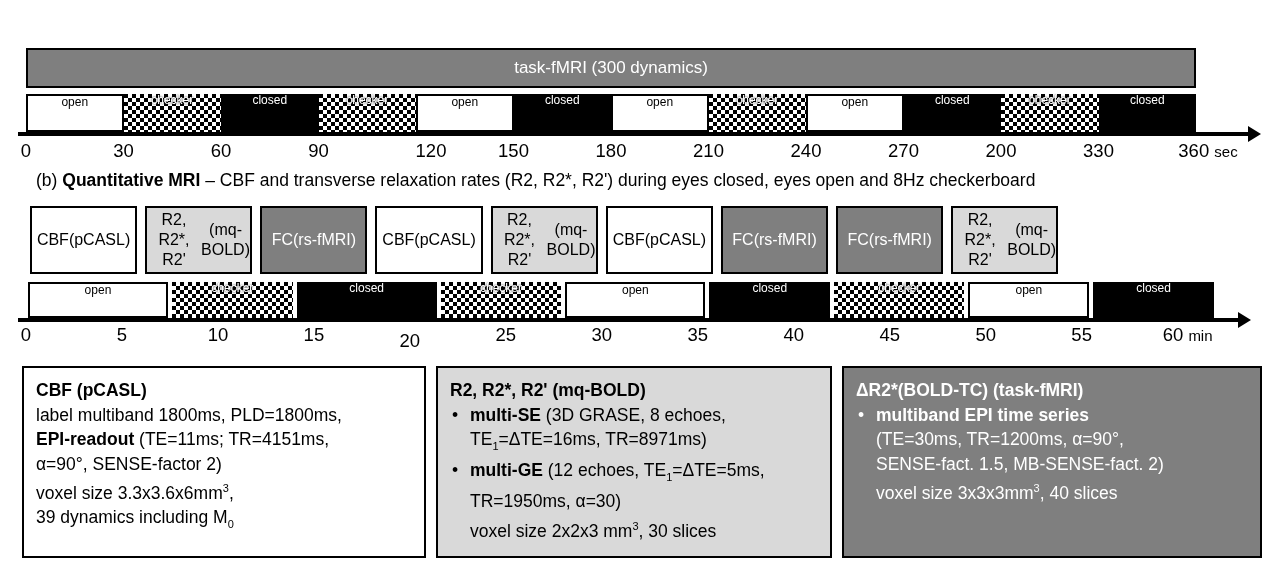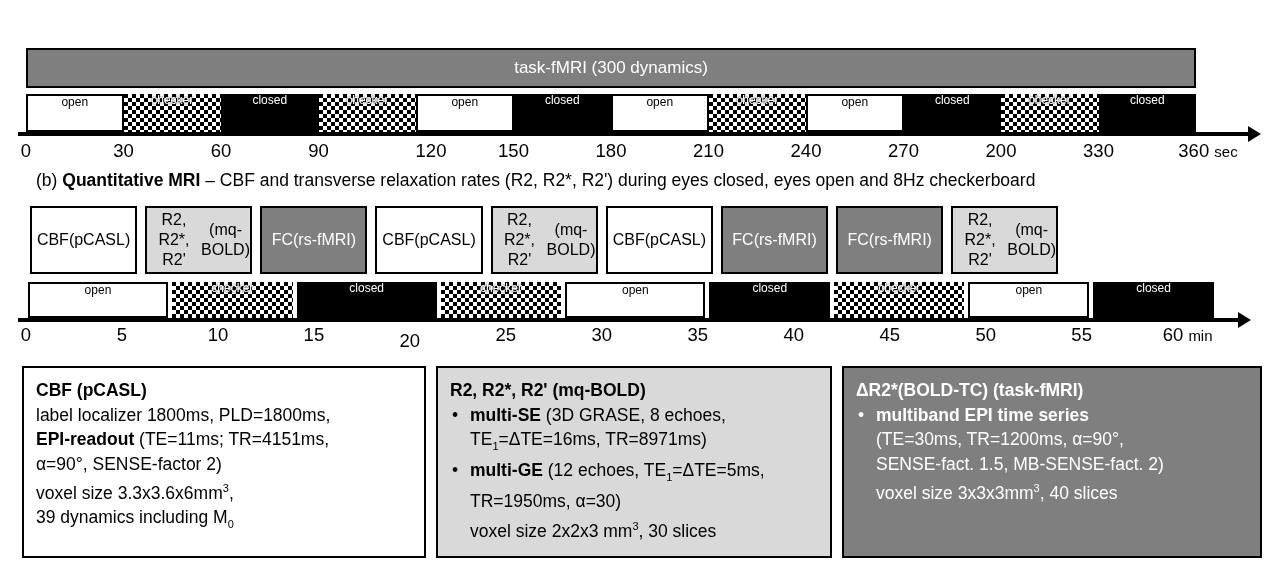--- a/index.html
+++ b/index.html
@@ -266,21 +266,21 @@
       <div class="tick" style="left: 753.742px; top: 324px; width: 80px;"><span>40</span></div>
       <div class="tick" style="left: 849.71px; top: 324px; width: 80px;"><span>45</span></div>
       <div class="tick" style="left: 945.677px; top: 324px; width: 80px;"><span>50</span></div>
       <div class="tick" style="left: 1041.65px; top: 324px; width: 80px;"><span>55</span></div>
       <div class="tick" style="left: 1147.61px; top: 324px; width: 80px;"><span>60</span> <span style="font-size: 15px;">min</span></div>
     </div>
 
   <div id="info-boxes">
       <div class="info white" style="left: 22px; top: 366px; width: 404px; height: 192px;">
         <span class="hd">CBF (pCASL)</span>
-        <span class="bl">label localizer 1800ms, PLD=1800ms,</span>
+        <span class="bl">label multiband 1800ms, PLD=1800ms,</span>
         <span class="bl"><span class="bld">EPI-readout</span> (TE=11ms; TR=4151ms,</span>
         <span class="bl">α=90°, SENSE-factor 2)</span>
         <span class="bl">voxel size 3.3x3.6x6mm<sup>3</sup>,</span>
         <span class="bl">39 dynamics including M<sub>0</sub></span>
       </div>
       <div class="info light" style="left: 436px; top: 366px; width: 396px; height: 192px;">
         <span class="hd">R2, R2*, R2' (mq-BOLD)</span>
         <ul>
           <li><span class="dot">•</span><span class="bld">multi-SE</span><span> (3D GRASE, 8 echoes,</span><span class="cont">TE<sub>1</sub>=ΔTE=16ms, TR=8971ms)</span></li>
           <li><span class="dot">•</span><span class="bld">multi-GE</span><span> (12 echoes, TE<sub>1</sub>=ΔTE=5ms,</span><span class="cont">TR=1950ms, α=30)</span></li>

